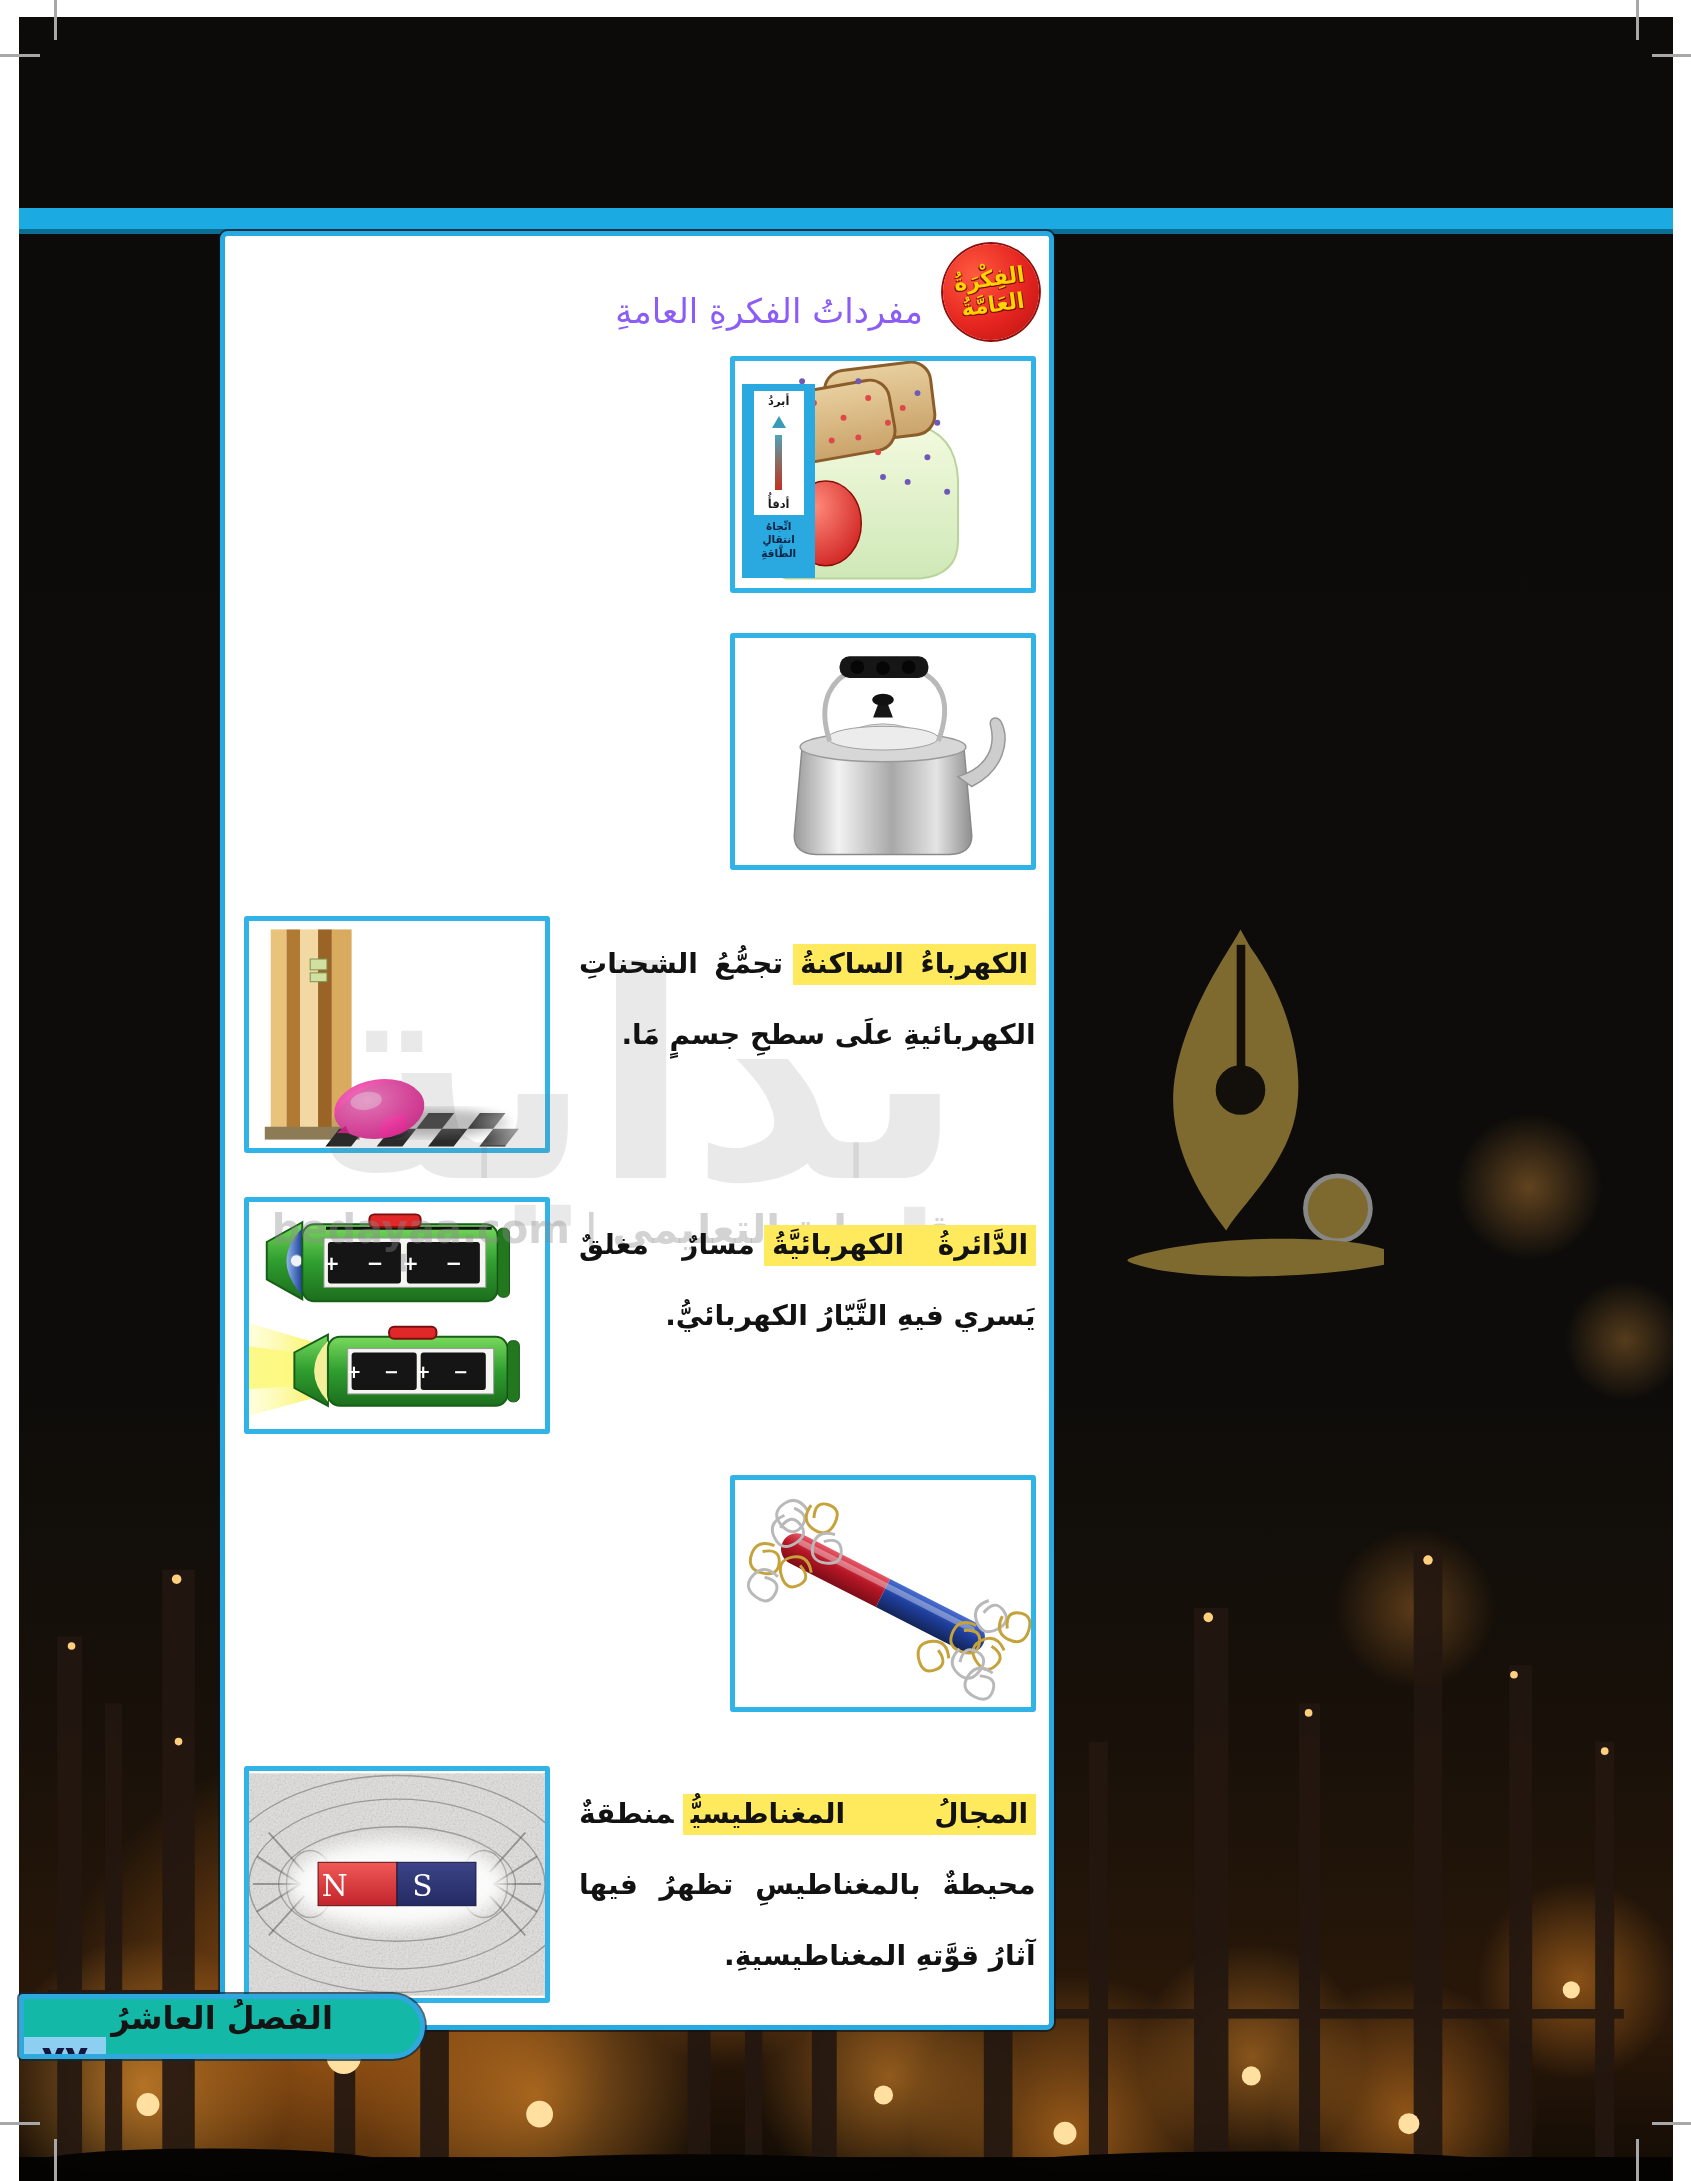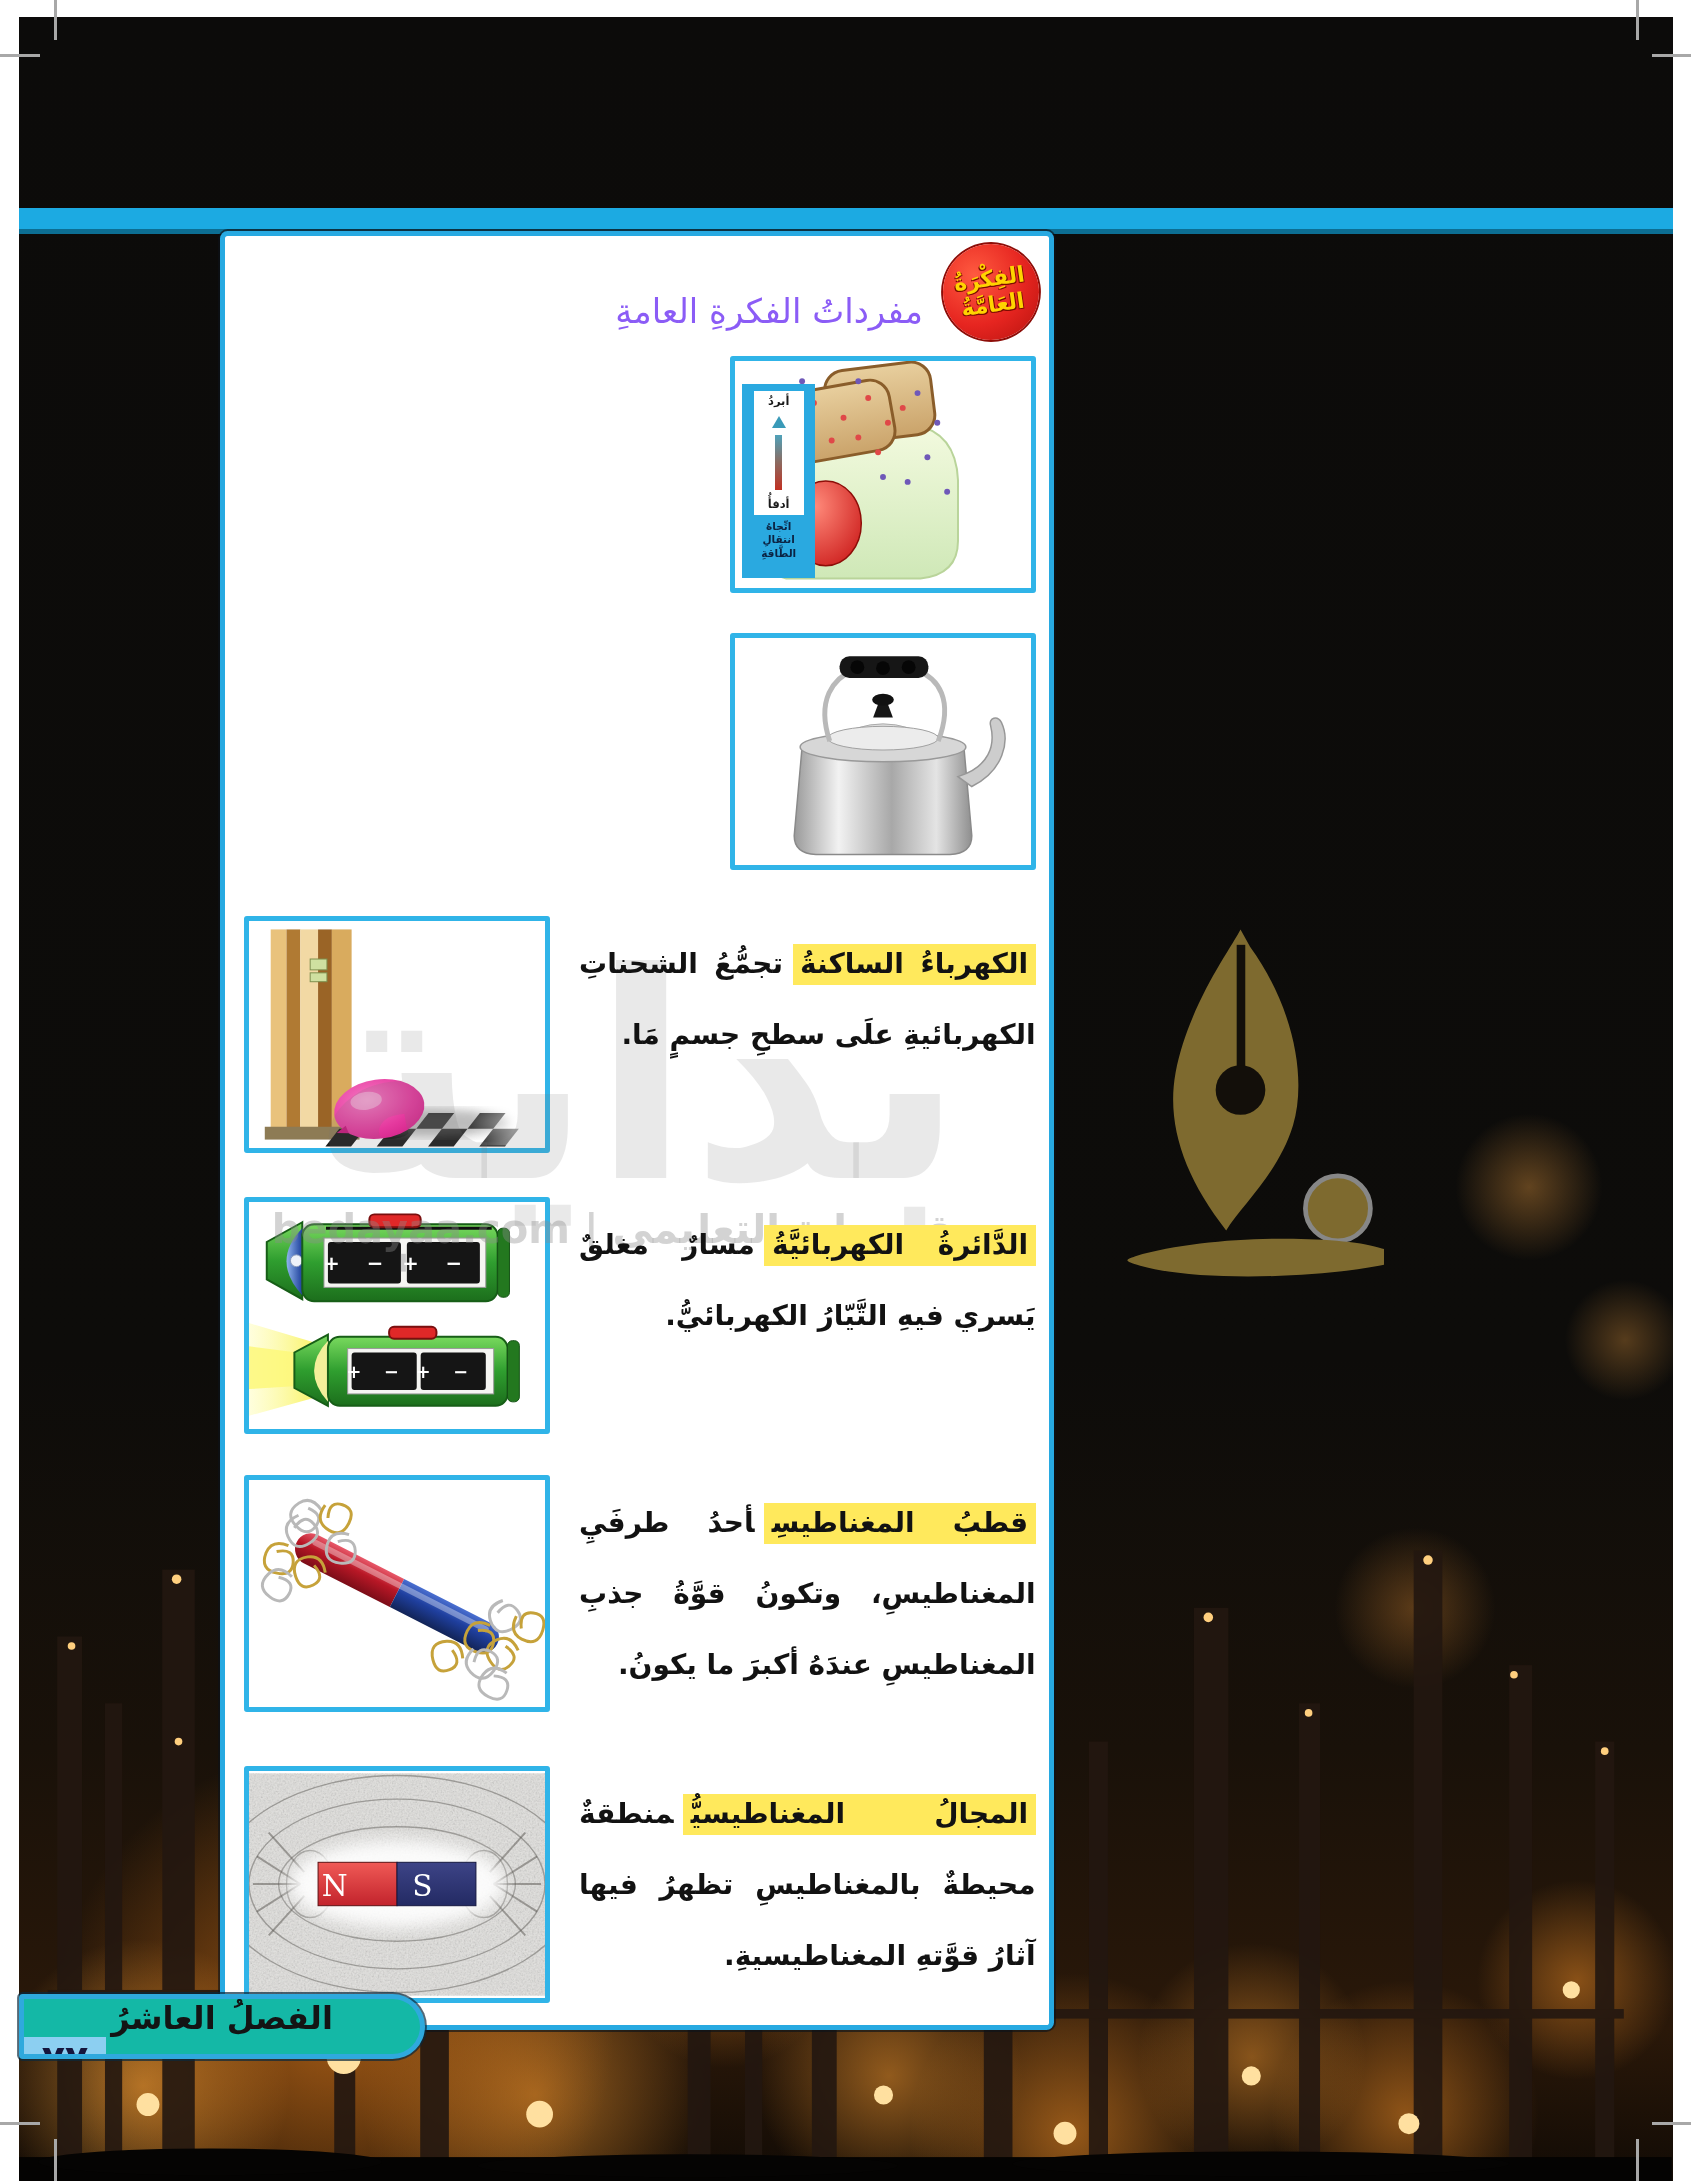--- a/index.html
+++ b/index.html
@@ -407,23 +407,20 @@
             </g>
             <rect x="96" y="-2" width="48" height="12" rx="5" fill="#e02828" stroke="#7a0f0f" stroke-width="2"></rect>
             <rect x="216" y="12" width="12" height="62" rx="5" fill="#23781f" stroke="#155215"></rect>
           </g>
         </svg>
       </div>
     </div>
   </section>
 
   <section class="entry m5">
-    <div class="entry-text">
-      <p class="def"><mark class="term">قطبُ المغناطيسِ</mark><span>أحدُ طرفَيِ المغناطيسِ، وتكونُ قوَّةُ جذبِ المغناطيسِ عندَهُ أكبرَ ما يكونُ.</span></p>
-    </div>
     <div class="imgwrap">
       <div class="imgbox">
         <svg viewBox="0 0 300 225">
           <defs>
             <linearGradient id="redg" x1="0" y1="0" x2="0" y2="1">
               <stop offset="0" stop-color="#e8596a"></stop>
                 <stop offset="0.45" stop-color="#b81726"></stop>
                 <stop offset="1" stop-color="#7c0d18"></stop>
             </linearGradient>
             <linearGradient id="blug" x1="0" y1="0" x2="0" y2="1">

